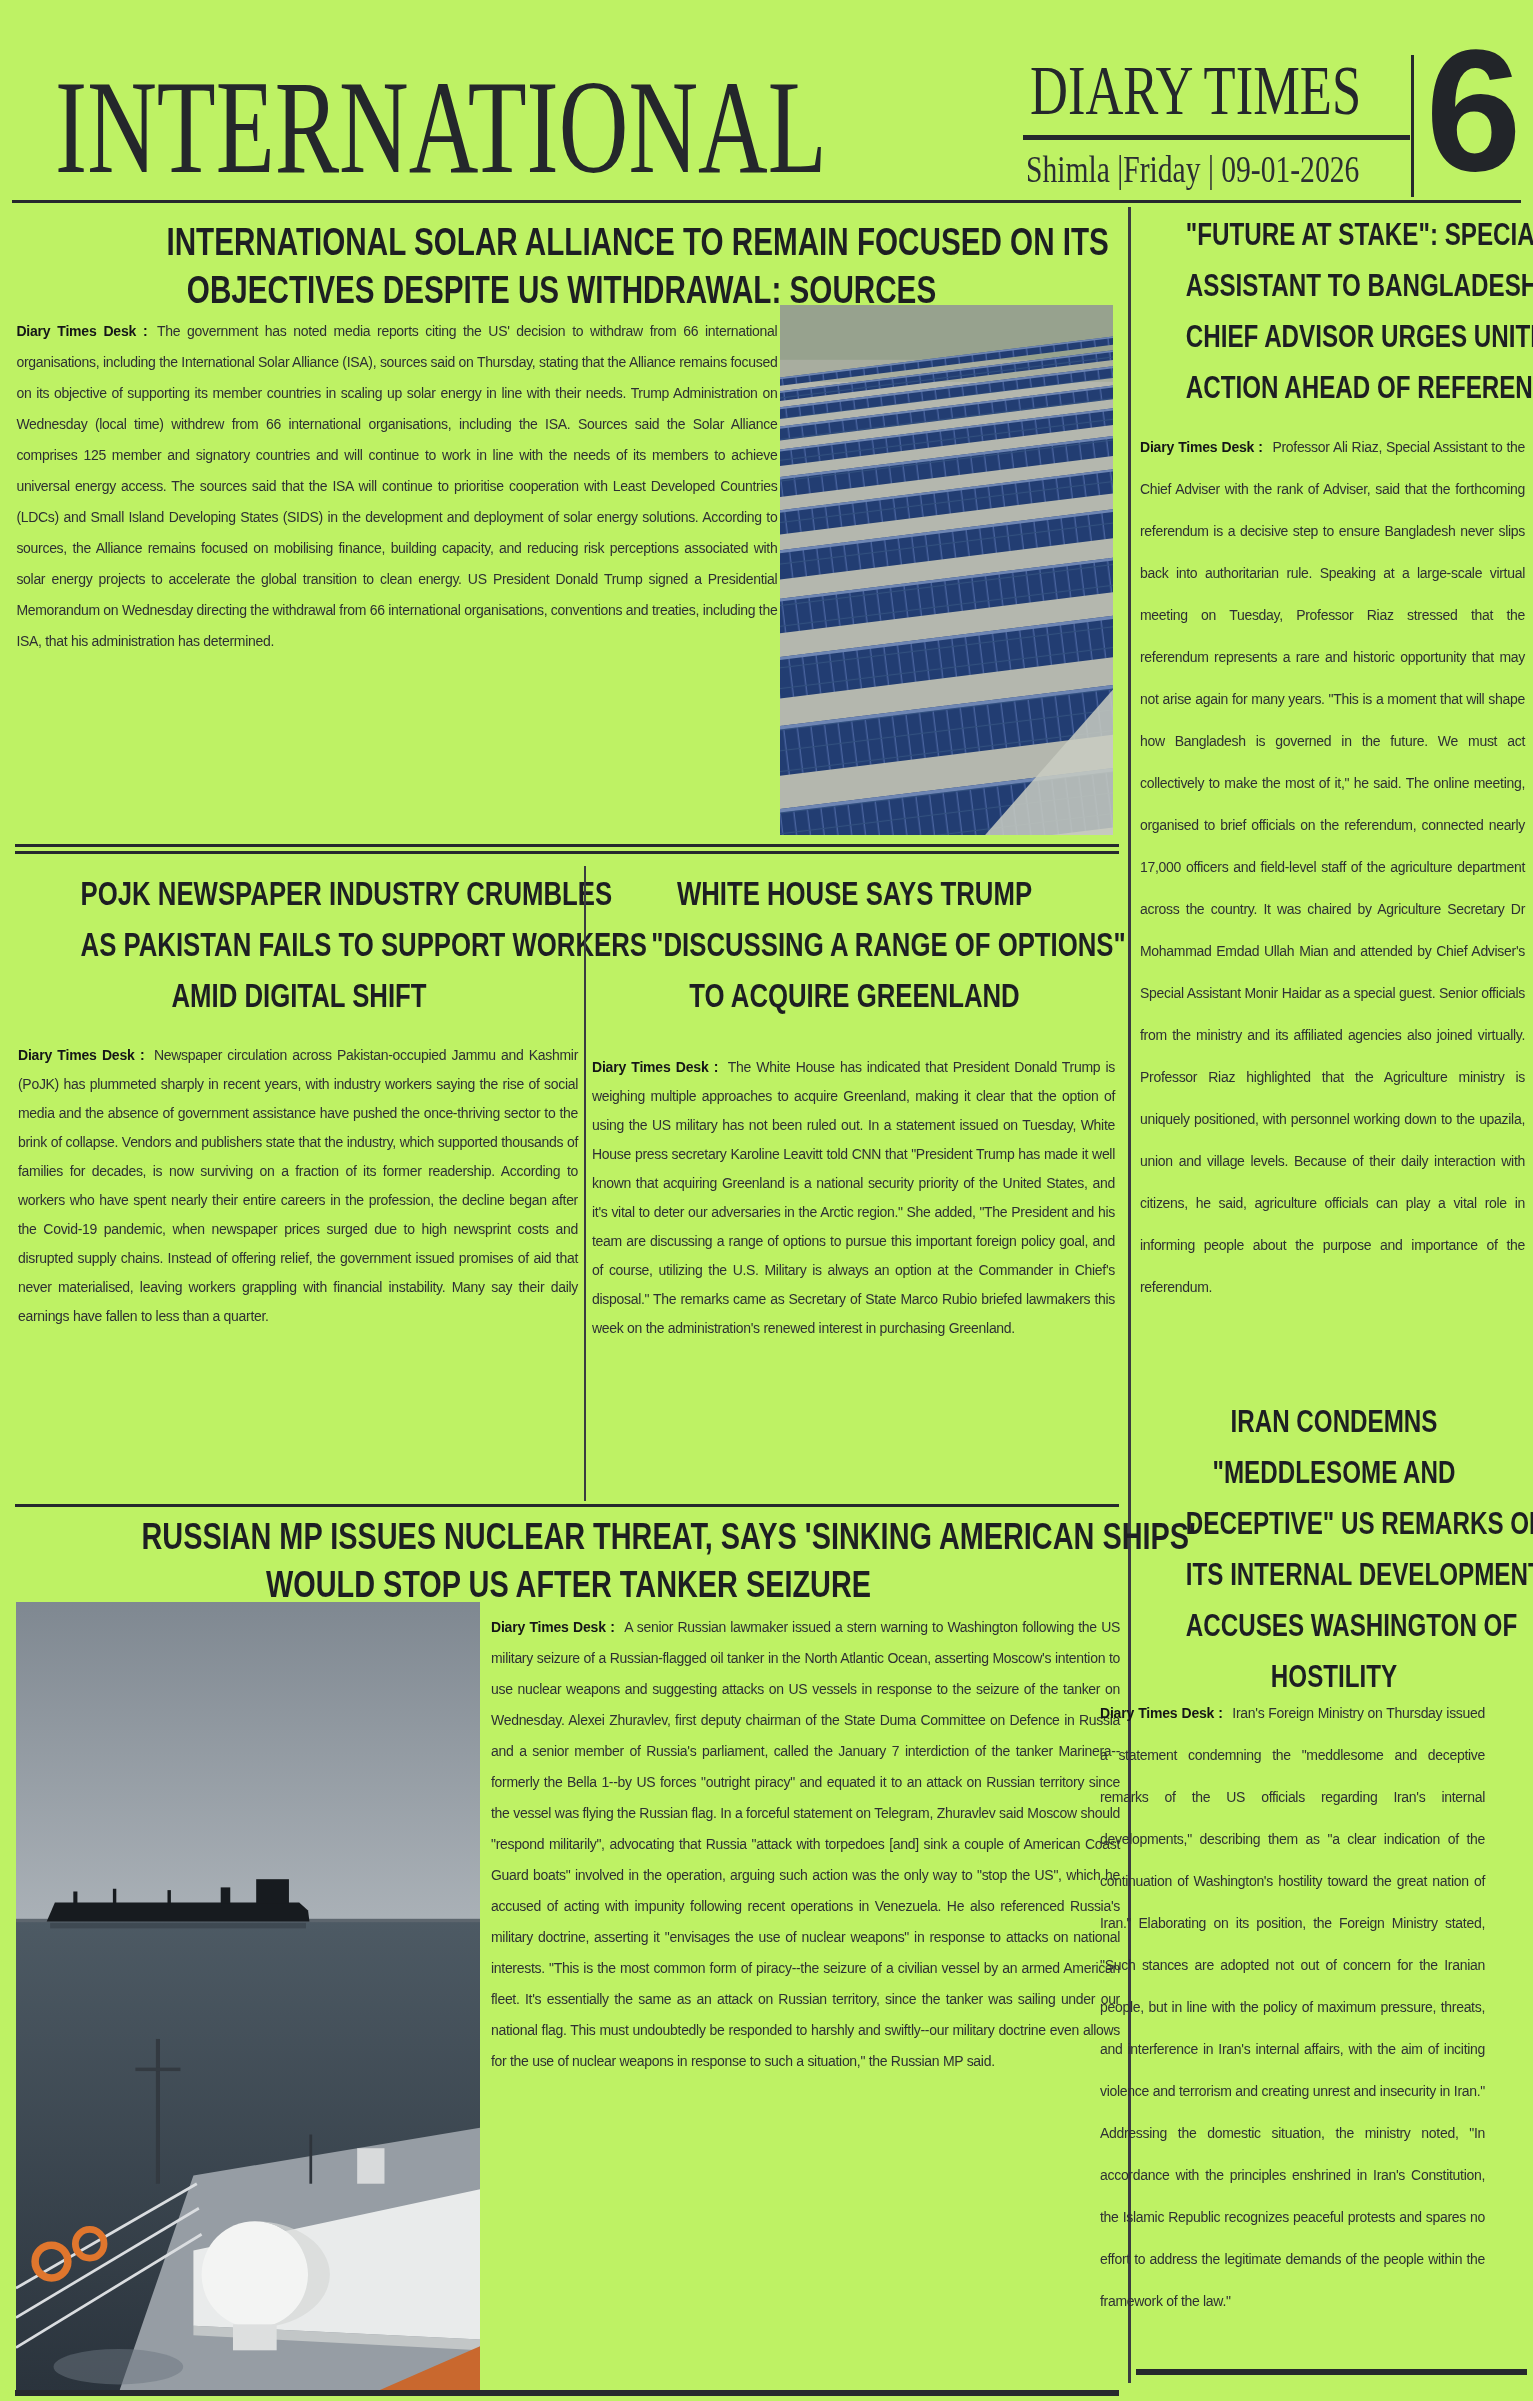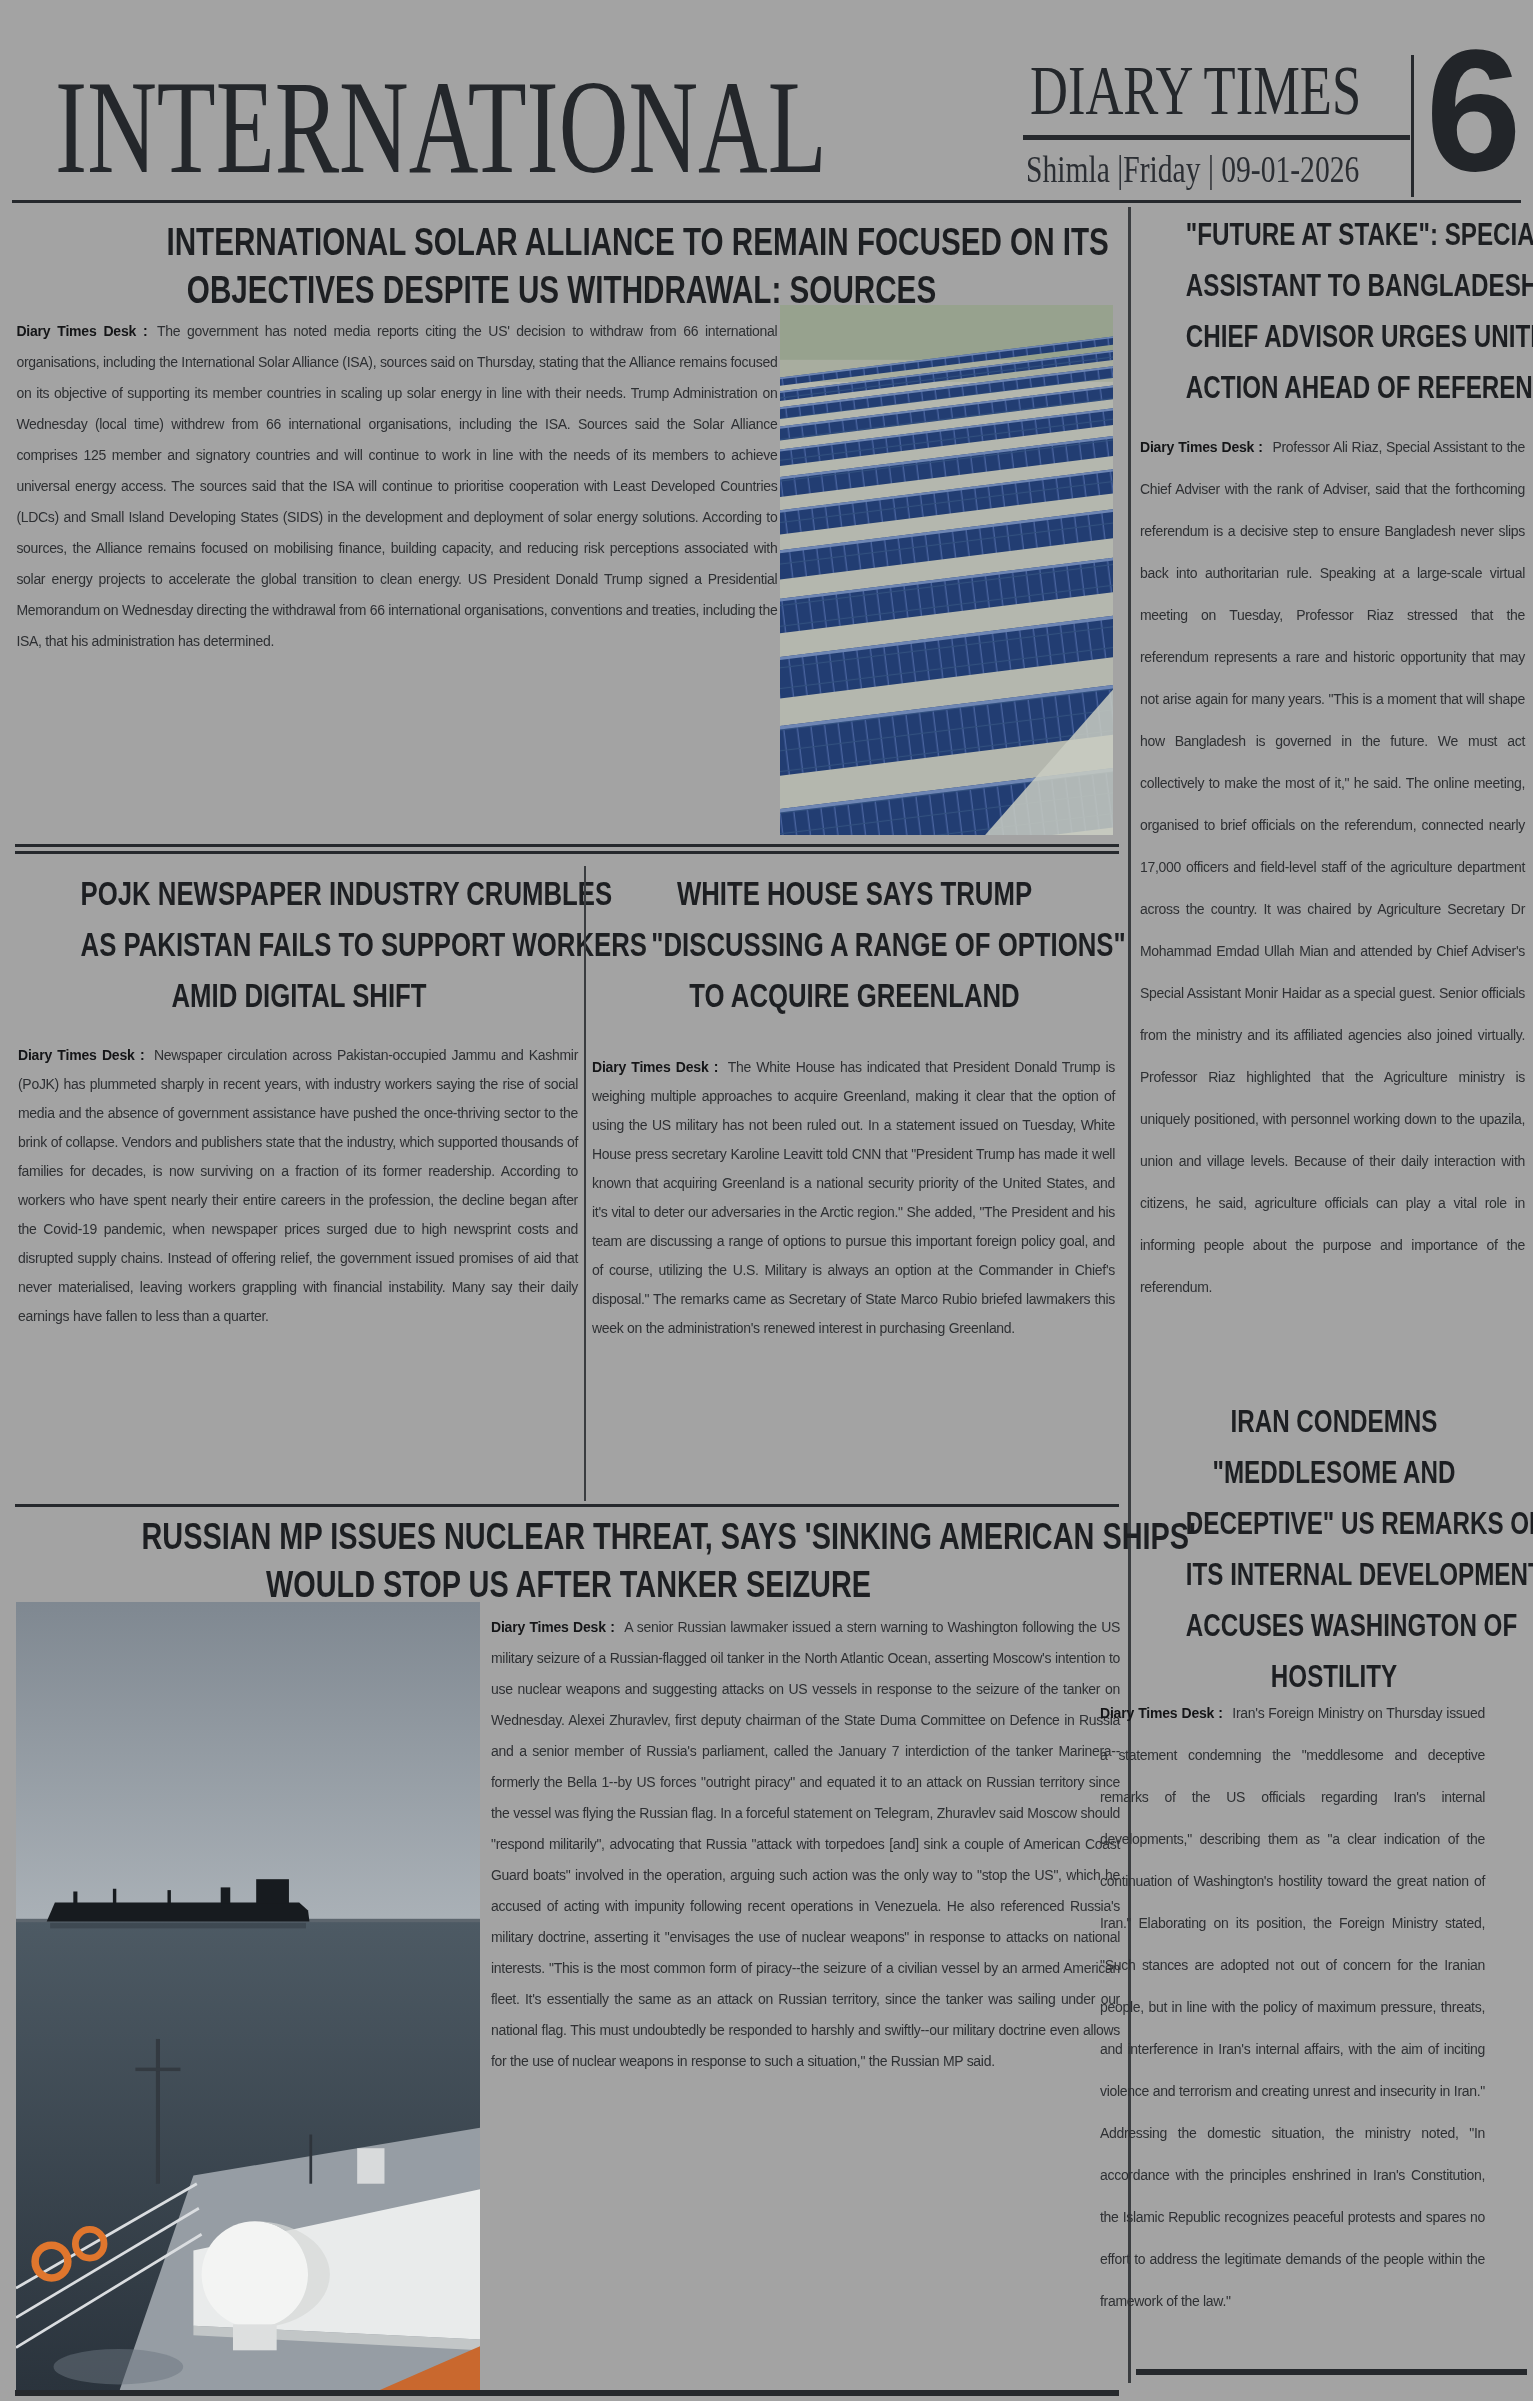--- a/index.html
+++ b/index.html
@@ -1,16 +1,16 @@
 <!DOCTYPE html>
 <html style="font-size:11px"><head>
 <meta charset="utf-8">
 <style>
   html,body{margin:0;padding:0;background:#e8e8e8;}
-  .page{position:relative;width:1533px;height:2401px;background:#a3a3a3;overflow:hidden;
+  .page{position:relative;width:1533px;height:2401px;background:#bef264;overflow:hidden;
         font-family:"Liberation Sans","DejaVu Sans",sans-serif;color:#2e3033;}
 
   
   .section-title{position:absolute;left:55px;top:60px;width:958px;height:144px;
         font-family:"Liberation Serif","DejaVu Serif",serif;font-size:134px;line-height:134px;
         color:#24272b;white-space:nowrap;transform:scaleX(.72);transform-origin:left top;}
   .brand-title{position:absolute;left:1030px;top:52px;width:616px;
         font-family:"Liberation Serif","DejaVu Serif",serif;font-size:70px;line-height:77px;
         color:#24272b;white-space:nowrap;transform:scaleX(.75);transform-origin:left top;}
   .brand-rule{position:absolute;left:1023px;top:135px;width:387px;height:4.8px;background:#26292d;}

